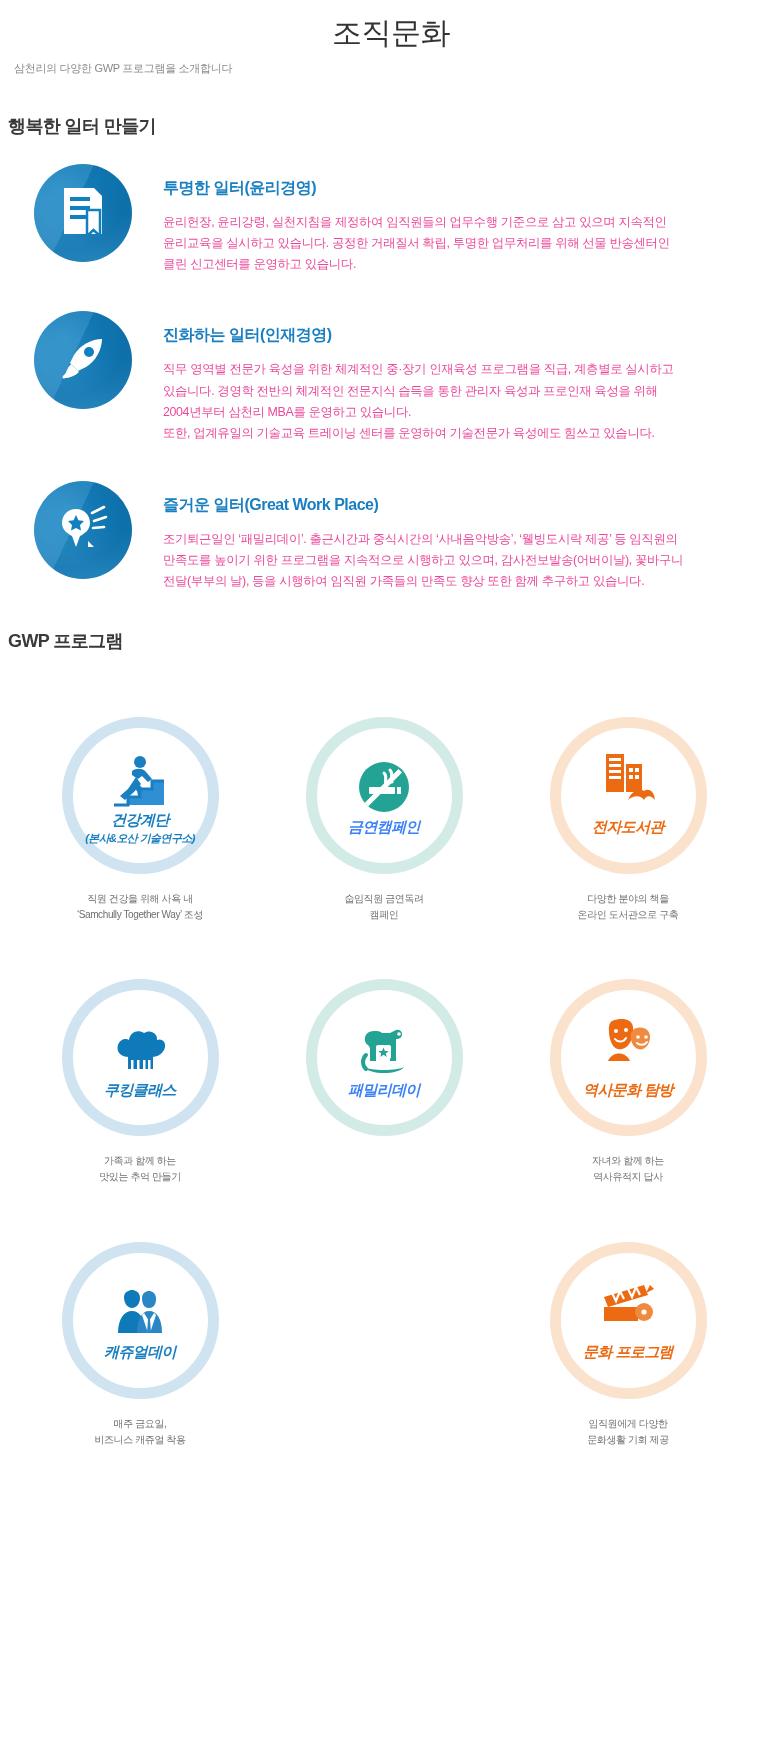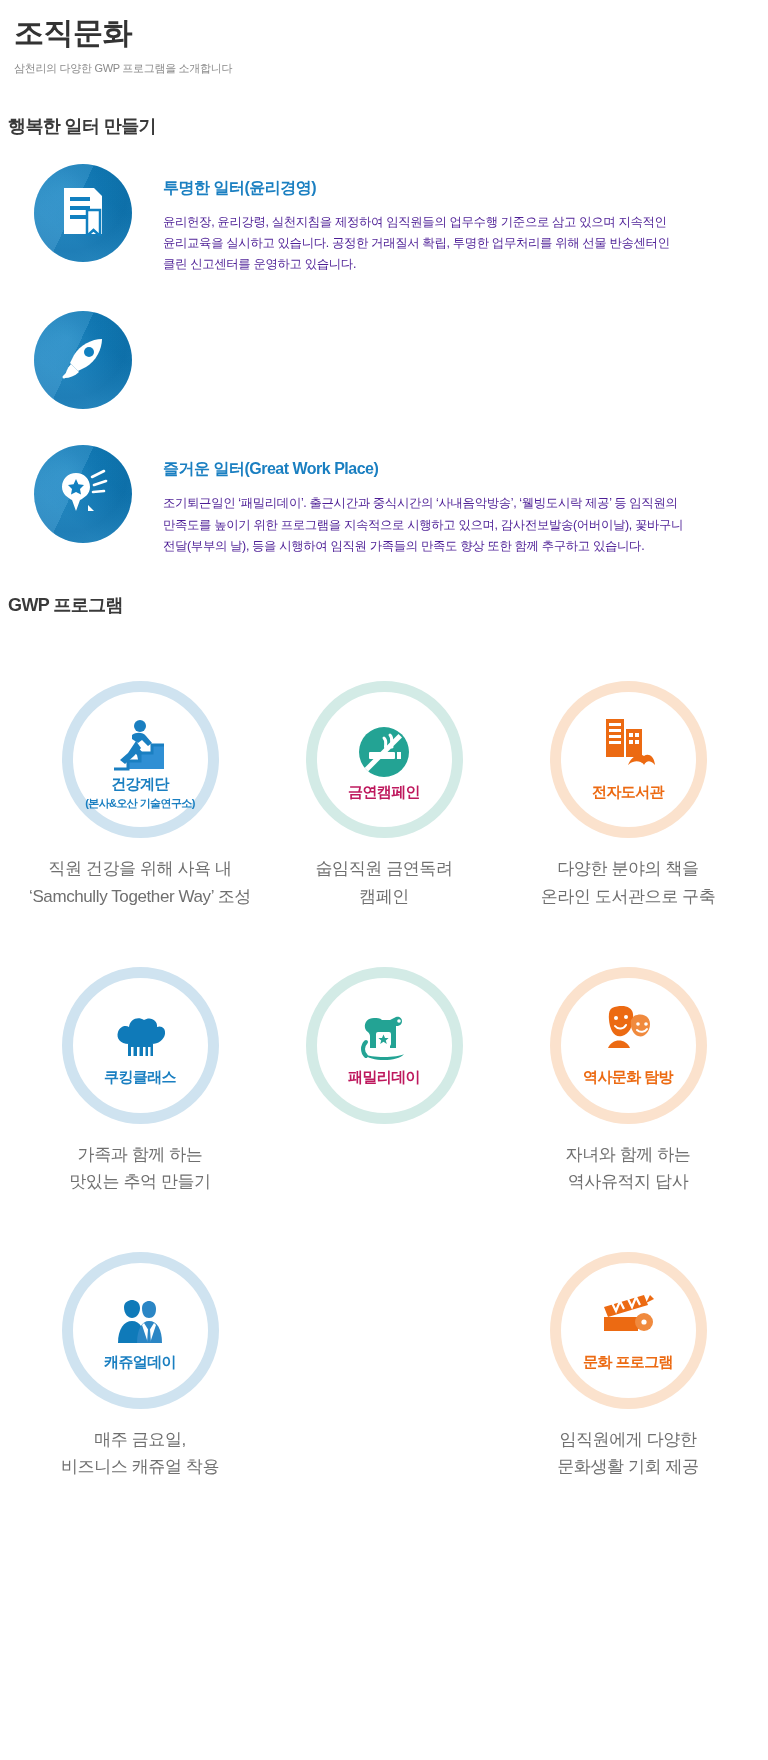--- a/index.html
+++ b/index.html
@@ -11,24 +11,25 @@
     -webkit-font-smoothing: antialiased;
   }
   body { padding: 0 0 30px 0; }
 
   .page { width: 768px; margin: 0 auto; position: relative; }
 
   
   .page-head { padding: 14px 0 0 14px; }
   .page-title {
     font-size: 30px;
-    font-weight: bold;
+    font-weight: normal;
     color: #333333;
     letter-spacing: -0.5px;
     line-height: 1.25;
+    text-align: center;
   }
   .page-subtitle {
     margin-top: 9px;
     font-size: 11px;
     color: #8a8a8a;
     letter-spacing: -0.3px;
   }
 
   
   .section-heading {
@@ -75,21 +76,21 @@
   .happy-title {
     font-size: 16px;
     font-weight: bold;
     color: #1a7fc1;
     letter-spacing: -0.5px;
     margin-bottom: 13px;
   }
   .happy-text {
     font-size: 12.4px;
     line-height: 1.72;
-    color: #4c1d95;
+    color: #ec4899;
     letter-spacing: -0.35px;
   }
   .happy-text p { margin: 0; }
 
   
   .gwp-grid {
     margin-top: 64px;
     display: grid;
     grid-template-columns: repeat(3, 1fr);
     row-gap: 56px;
@@ -105,20 +106,21 @@
   .gwp-circle {
     width: 157px; height: 157px;
     border-radius: 50%;
     border: 11px solid #ef4444;
     background: #ffffff;
     display: flex;
     flex-direction: column;
     align-items: center;
     justify-content: center;
     position: relative;
+    font-style: italic;
   }
   .gwp-circle .icon-wrap {
     height: 62px;
     display: flex;
     align-items: flex-end;
     justify-content: center;
     margin-bottom: 4px;
   }
   .gwp-label {
     font-size: 15px;
@@ -129,33 +131,33 @@
   }
   .gwp-sublabel {
     font-size: 11px;
     font-weight: bold;
     letter-spacing: -0.6px;
     margin-top: 3px;
     text-align: center;
   }
   .gwp-desc {
     margin-top: 17px;
-    font-size: 17px;
+    font-size: 10px;
     line-height: 1.62;
     color: #6f6f6f;
     text-align: center;
     letter-spacing: -0.4px;
     white-space: pre-line;
   }
 
   
   .theme-blue   .gwp-circle { border-color: #cfe3f0; }
   .theme-blue   .gwp-label, .theme-blue .gwp-sublabel { color: #1a7fc1; }
   .theme-teal   .gwp-circle { border-color: #d3ebe6; }
-  .theme-teal   .gwp-label, .theme-teal .gwp-sublabel { color: #be185d; }
+  .theme-teal   .gwp-label, .theme-teal .gwp-sublabel { color: #3b82f6; }
   .theme-orange .gwp-circle { border-color: #fbe2cd; gap: 12px; }
   .theme-orange .gwp-label, .theme-orange .gwp-sublabel { color: #ec6a12; }
 </style>
 </head>
 <body>
 
 <div class="page">
 
   <div class="page-head">
     <div class="page-title">조직문화</div>
@@ -191,20 +193,29 @@
     <div class="happy-item">
       <div class="happy-badge">
         <span>
           <svg width="50" height="50" viewBox="0 0 50 50" aria-hidden="true">
             <path d="M44 6 C34 6 22 12 16 22 L12 30 L20 38 L28 34 C38 28 44 16 44 6 Z" fill="#ffffff"></path>
             <circle cx="31" cy="19" r="5" fill="#1180c0"></circle>
             <path d="M13 31 C9 35 7 41 7 45 C11 45 17 43 21 39 Z" fill="#ffffff"></path>
             <path d="M6 44 L14 36" stroke="#ffffff" stroke-width="3" stroke-linecap="round"></path>
           </svg>
         </span>
+      </div>
+      <div class="happy-body">
+        <div class="happy-title">진화하는 일터(인재경영)</div>
+        <div class="happy-text">
+          <p>직무 영역별 전문가 육성을 위한 체계적인 중·장기 인재육성 프로그램을 직급, 계층별로 실시하고</p>
+          <p>있습니다. 경영학 전반의 체계적인 전문지식 습득을 통한 관리자 육성과 프로인재 육성을 위해</p>
+          <p>2004년부터 삼천리 MBA를 운영하고 있습니다.</p>
+          <p>또한, 업계유일의 기술교육 트레이닝 센터를 운영하여 기술전문가 육성에도 힘쓰고 있습니다.</p>
+        </div>
       </div>
     </div>
 
     <div class="happy-item">
       <div class="happy-badge">
         <span>
           <svg width="50" height="50" viewBox="0 0 50 50" aria-hidden="true">
             <path d="M18 6 C10 6 4 12 4 20 C4 27 10 31 14 33 L18 44 L22 33 C26 31 32 27 32 20 C32 12 26 6 18 6 Z" fill="#ffffff"></path>
             <path d="M18 12 L20.4 17.2 L26 18 L22 22 L23 27.6 L18 25 L13 27.6 L14 22 L10 18 L15.6 17.2 Z" fill="#1180c0"></path>
             <path d="M34 10 L46 4" stroke="#ffffff" stroke-width="2.6" stroke-linecap="round"></path>

